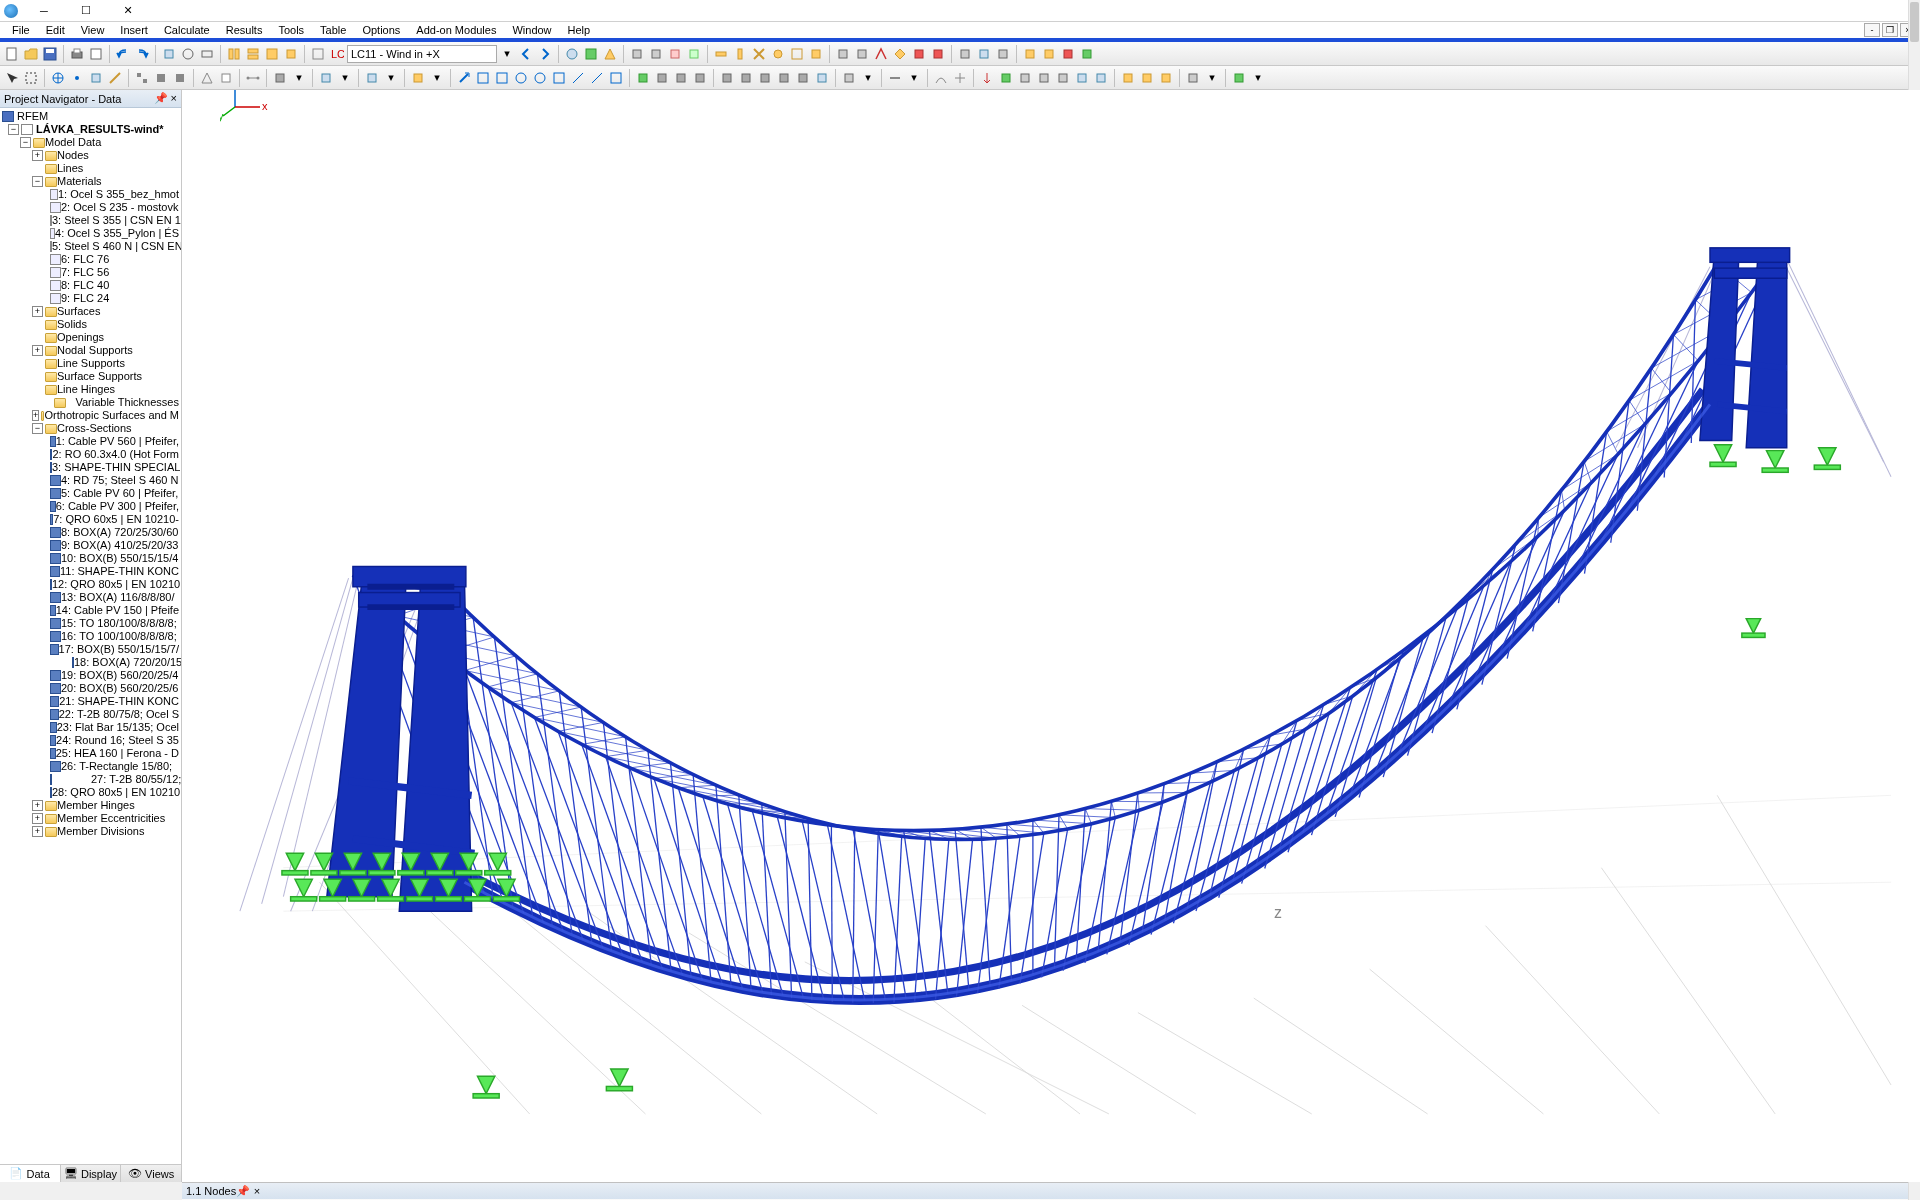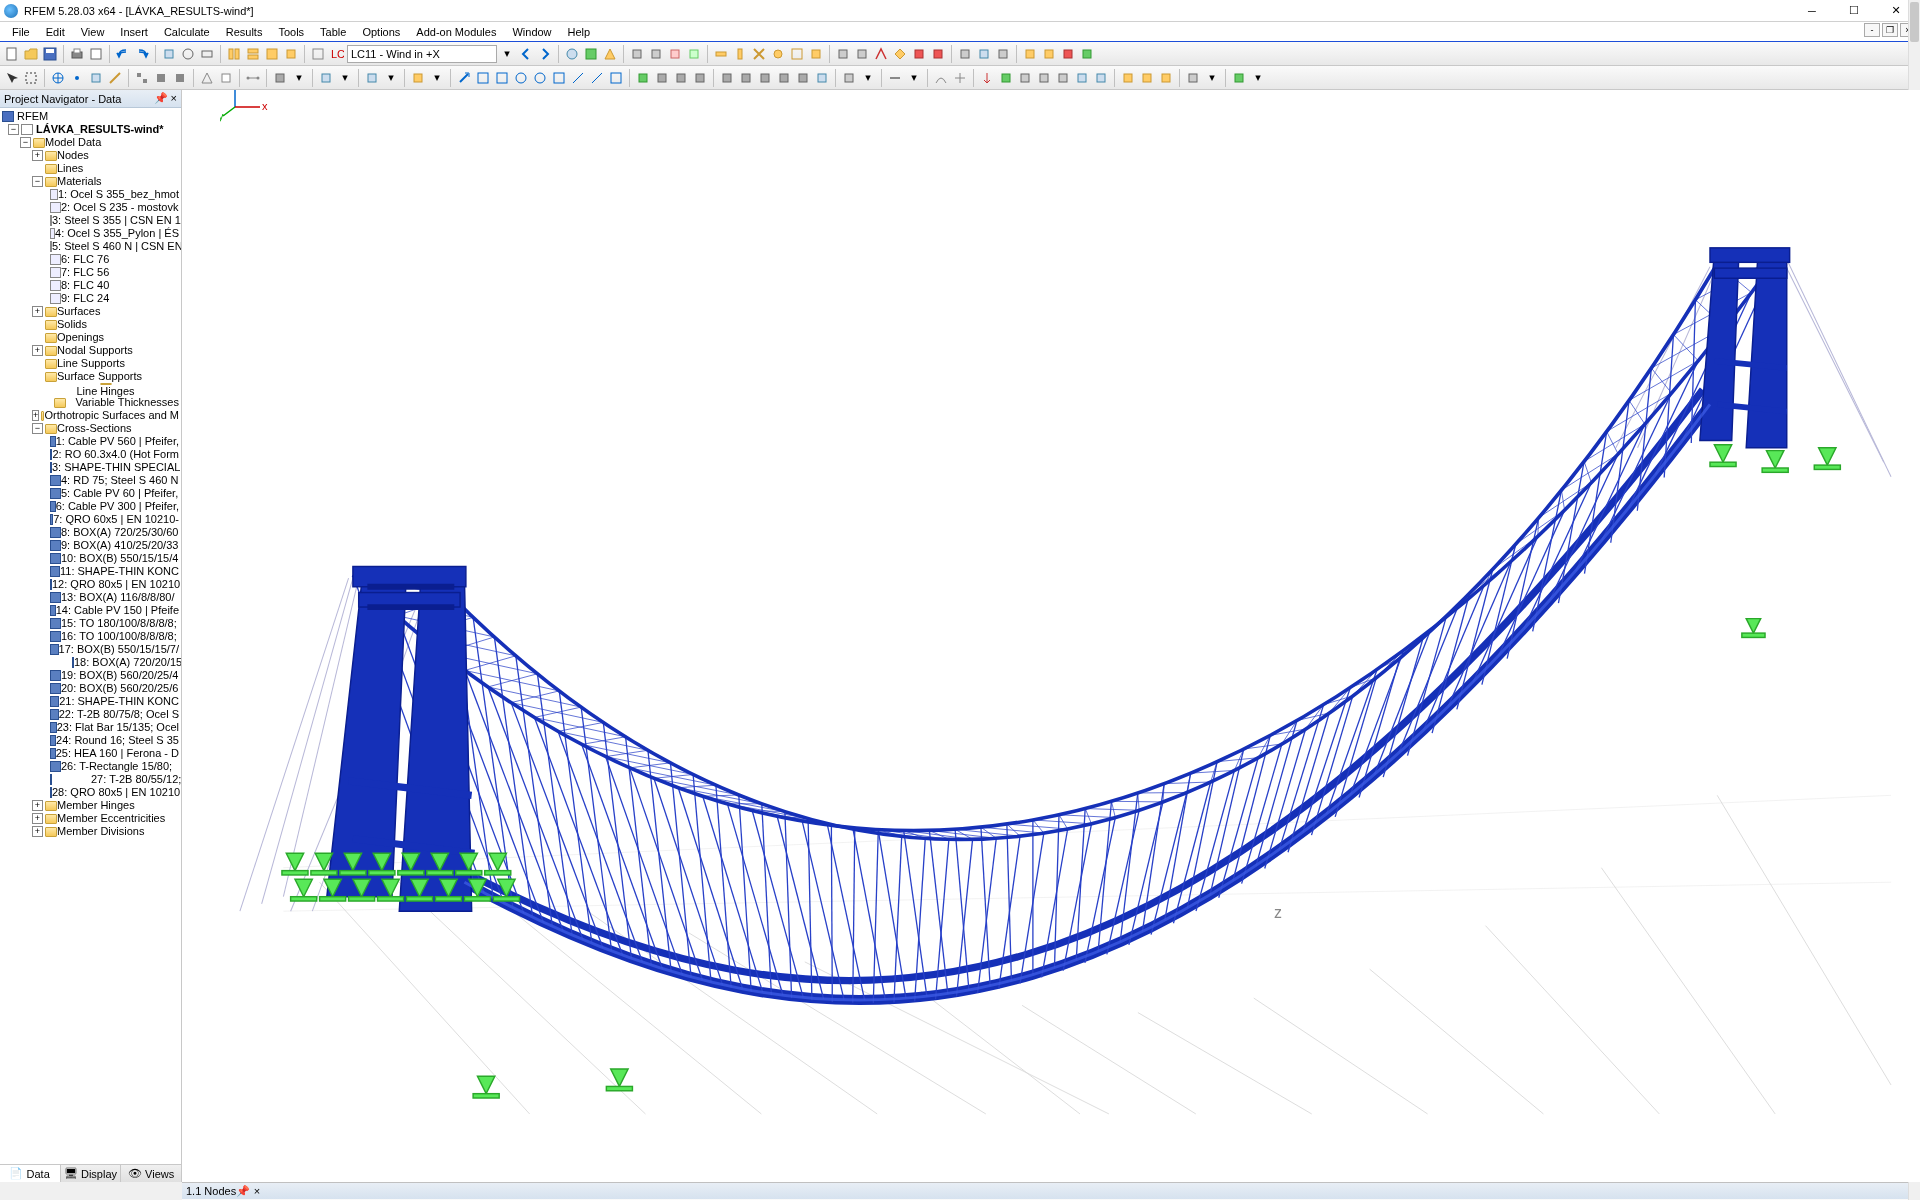--- a/index.html
+++ b/index.html
@@ -2,21 +2,21 @@
 <html><head>
 <meta charset="utf-8">
 <style>
 * { margin: 0; padding: 0; box-sizing: border-box; font-family: "Segoe UI", Tahoma, sans-serif; font-size: 11px; }
 html, body { width: 100%; height: 100%; overflow: hidden; background: #f0f0f0; }
 .titlebar { height: 22px; background: #fff; display: flex; align-items: center; padding: 0 4px; border-bottom: 1px solid #d0d0d0; }
 .titlebar .app-icon { width: 14px; height: 14px; margin-right: 6px; background: radial-gradient(circle at 40% 40%, #6bc1ff, #1b6fb5); border-radius: 50%; }
 .titlebar .title { flex: 1; }
 .titlebar .win-btns { display: flex; gap: 2px; }
 .titlebar .win-btn { width: 40px; height: 20px; display: flex; align-items: center; justify-content: center; }
-.menubar { height: 20px; background: #fff; display: flex; align-items: center; padding: 0 4px; border-bottom: 1px solid #1d4ed8; position: relative; }
+.menubar { height: 20px; background: #fff; display: flex; align-items: center; padding: 0 4px; border-bottom: 4px solid #1d4ed8; position: relative; }
 .menubar .menu-item { padding: 2px 8px; cursor: default; }
 .menubar .mdi-btns { position: absolute; right: 4px; top: 1px; display: flex; gap: 2px; }
 .menubar .mdi-btns div { width: 16px; height: 14px; border: 1px solid #aaa; background: #f7f7f7; display:flex; align-items:center; justify-content:center; font-size:9px;}
 .toolbar { height: 24px; background: linear-gradient(#fafafa,#e8e8e8); border-bottom: 1px solid #c8c8c8; display: flex; align-items: center; padding: 0 3px; gap: 1px; }
 .tb-btn { width: 18px; height: 18px; border: 1px solid transparent; display: flex; align-items: center; justify-content: center; }
 .tb-sep { width: 1px; height: 18px; background: #c0c0c0; margin: 0 3px; }
 .tb-icon { width: 14px; height: 14px; }
 .lc-input { height: 18px; width: 150px; border: 1px solid #aaa; background: #fff; padding: 0 3px; font-size: 11px; }
 .main { display: flex; height: calc(100% - 22px - 20px - 24px - 24px - 18px); }
 .navigator { width: 182px; background: #f7f7f7; border-right: 1px solid #c8c8c8; display: flex; flex-direction: column; }
@@ -39,21 +39,20 @@
 .nav-footer .ft-tab { flex: 1; display: flex; align-items: center; justify-content: center; gap: 3px; border-right: 1px solid #c8c8c8; font-size:10px; cursor:default;}
 .nav-footer .ft-tab.active { background: #fff; }
 .scrollbar-v { position:absolute; right:0; top:0; bottom:0; width:12px; background:#f0f0f0; border-left:1px solid #ddd;}
 .scrollbar-v .thumb { position:absolute; left:1px; right:1px; top:2px; height:40px; background:#c8c8c8; border-radius:2px;}
 </style>
 </head>
 <body>
 
 <div class="titlebar">
   <div class="app-icon"></div>
-  <div class="title">RFEM 5.28.03 x64 - [LÁVKA_RESULTS-wind*]</div>
   <div class="win-btns">
     <div class="win-btn">─</div>
     <div class="win-btn">☐</div>
     <div class="win-btn">✕</div>
   </div>
 </div>
 
 <div class="menubar">
   <span class="menu-item">File</span>
   <span class="menu-item">Edit</span>
@@ -704,21 +703,21 @@
       <div class="tree-item" style="padding-left:32px;">
           <span class="tree-spacer"></span>
           <span class="folder-icon"></span>
           <span>Line Supports</span>
         </div>
       <div class="tree-item" style="padding-left:32px;">
           <span class="tree-spacer"></span>
           <span class="folder-icon"></span>
           <span>Surface Supports</span>
         </div>
-      <div class="tree-item" style="padding-left:32px;flex-direction:column;">
+      <div class="tree-item" style="padding-left:32px;">
           <span class="tree-spacer"></span>
           <span class="folder-icon"></span>
           <span>Line Hinges</span>
         </div>
       <div class="tree-item" style="padding-left:32px;justify-content:space-between;">
           <span class="tree-spacer"></span>
           <span class="folder-icon"></span>
           <span>Variable Thicknesses</span>
         </div>
       <div class="tree-item" style="padding-left:32px;">

